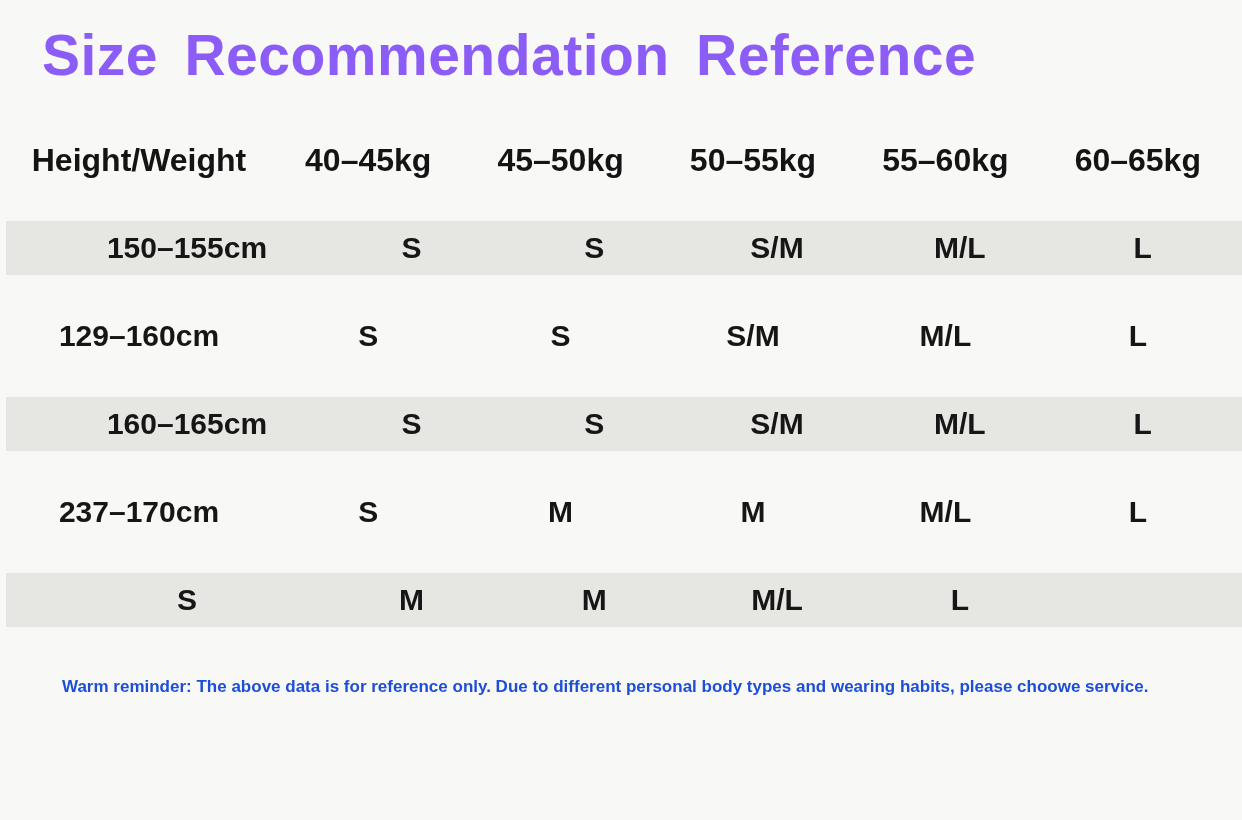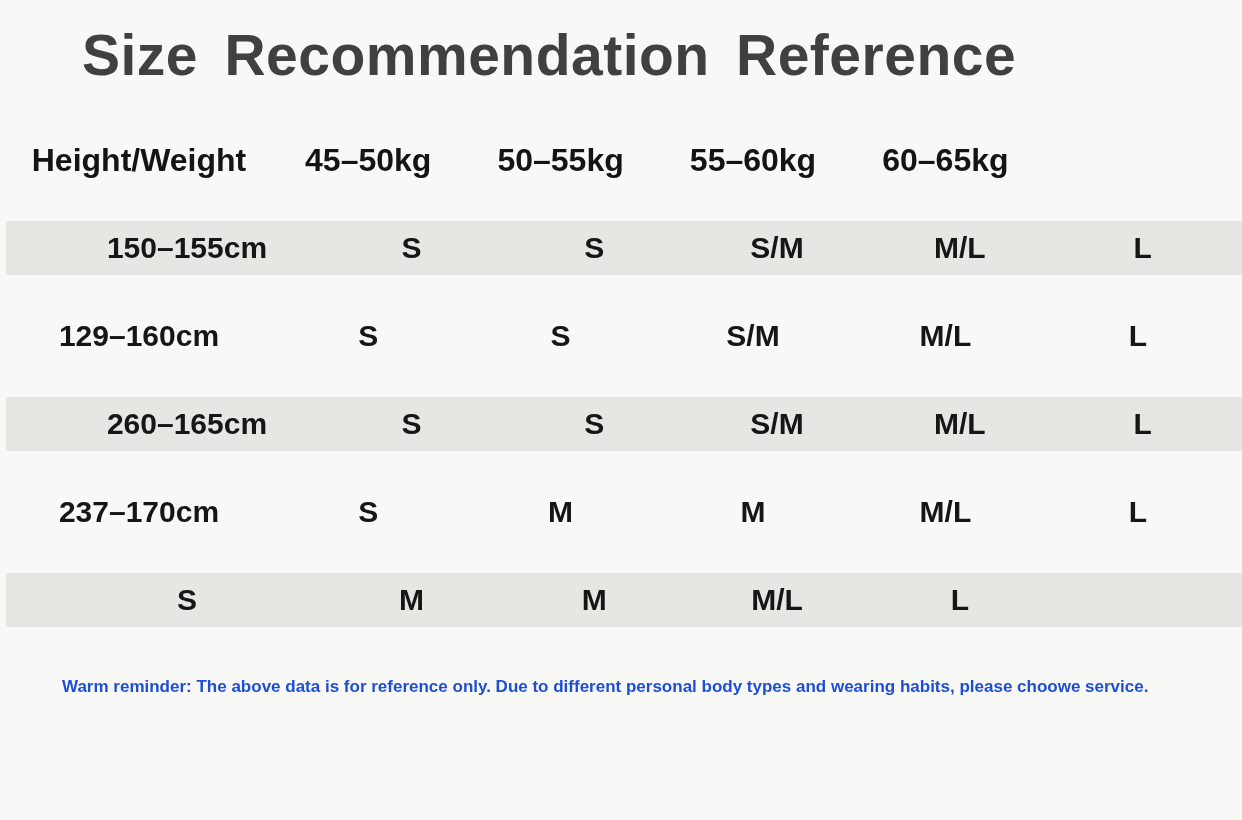--- a/index.html
+++ b/index.html
@@ -16,23 +16,22 @@
     position: relative;
   }
   .page-title {
     position: absolute;
     left: 42px;
     top: 22px;
     font-size: 57px;
     font-weight: bold;
     letter-spacing: 0.5px;
     word-spacing: 10px;
-    color: #404040;
+    color: #8b5cf6;
     white-space: nowrap;
-    margin-left: 40px;
   }
   .size-table {
     position: absolute;
     left: 6px;
     top: 116px;
     width: 1242px;
   }
   .t-row {
     display: grid;
     grid-template-columns: 266px repeat(5, 1fr);
@@ -77,20 +76,21 @@
 </style>
 </head>
 <body>
 
 <div class="page-title">Size Recommendation Reference</div>
 
 <div class="size-table">
 
   <div class="t-row header-row">
     <div class="cell">Height/Weight</div>
+    <div class="cell">40–45kg</div>
     <div class="cell">45–50kg</div>
     <div class="cell">50–55kg</div>
     <div class="cell">55–60kg</div>
     <div class="cell">60–65kg</div>
   </div>
 
   <div class="t-row data-row striped">
     <div class="cell">150–155cm</div>
     <div class="cell">S</div>
     <div class="cell">S</div>
@@ -102,21 +102,21 @@
   <div class="t-row data-row">
     <div class="cell">129–160cm</div>
     <div class="cell">S</div>
     <div class="cell">S</div>
     <div class="cell">S/M</div>
     <div class="cell">M/L</div>
     <div class="cell">L</div>
   </div>
 
   <div class="t-row data-row striped">
-    <div class="cell">260–165cm</div>
+    <div class="cell">160–165cm</div>
     <div class="cell">S</div>
     <div class="cell">S</div>
     <div class="cell">S/M</div>
     <div class="cell">M/L</div>
     <div class="cell">L</div>
   </div>
 
   <div class="t-row data-row">
     <div class="cell">237–170cm</div>
     <div class="cell">S</div>

